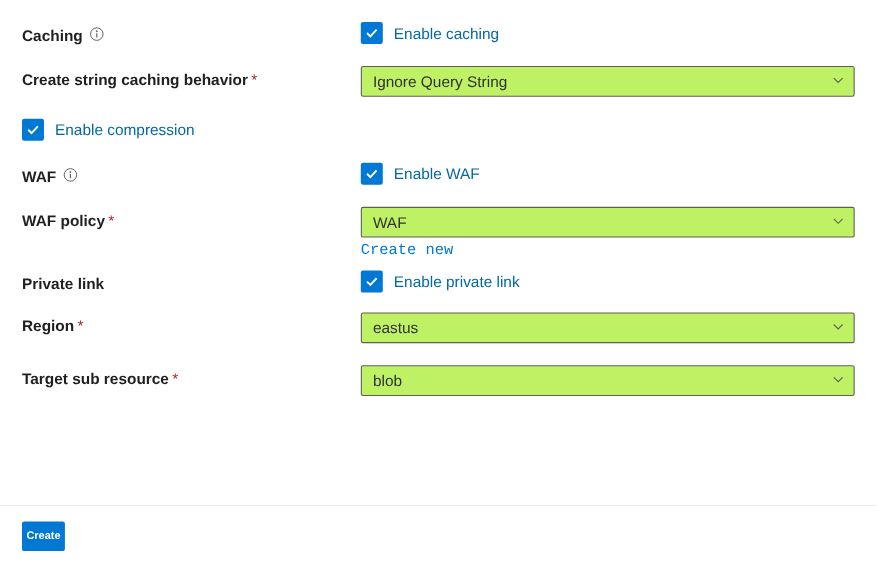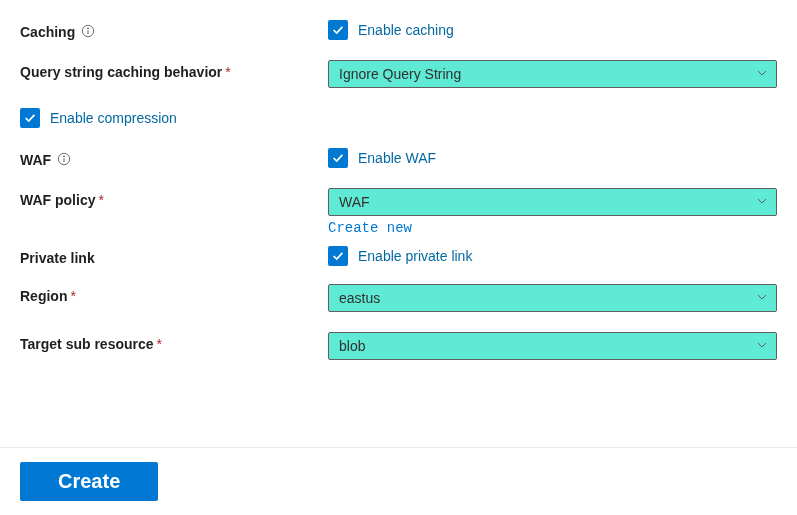--- a/index.html
+++ b/index.html
@@ -62,21 +62,21 @@
     .cbx-label { color: #0369a1; }
     .dropdown {
       width: 100%;
       height: 28px;
       border: 1px solid #605e5c;
       border-radius: 2px;
       display: flex;
       align-items: center;
       justify-content: space-between;
       padding: 0 8px 0 10px;
-      background: #5eead4;
+      background: #bef264;
       cursor: pointer;
     }
     .dropdown-text { color: #323130; }
     .chev svg { width: 12px; height: 12px; }
     .link {
       color: #0078d4;
       cursor: pointer;
       margin-top: 4px;
       display: inline-block;
       font-family: Liberation Mono, monospace;
@@ -87,22 +87,22 @@
       left: 0;
       right: 0;
       border-top: 1px solid #edebe9;
       padding: 14px 20px;
     }
     .btn-primary {
       background: #0078d4;
       color: #fff;
       border: none;
       font-weight: 600;
-      font-size: 20px;
-      padding: 8px 38px;
+      font-size: 10px;
+      padding: 8px 4px;
       border-radius: 2px;
       cursor: pointer;
       font-family: inherit;
     }
   </style>
 </head>
 <body>
 
 <div class="form-area">
 
@@ -124,21 +124,21 @@
               <path d="M3 8 L6.5 11.5 L13 4.5" stroke="#fff" stroke-width="2" fill="none"></path>
             </svg>
         </div>
         <span class="cbx-label">Enable caching</span>
       </div>
     </div>
   </div>
 
   <div class="row">
     <div class="label-col">
-      <span>Query string caching behavior</span>
+      <span>Create string caching behavior</span>
       <span class="req">*</span>
     </div>
     <div class="control-col">
       <div class="dropdown">
         <span class="dropdown-text">Ignore Query String</span>
         <span class="chev">
           <svg viewBox="0 0 12 12">
               <path d="M2 4 L6 8 L10 4" stroke="#605e5c" stroke-width="1" fill="none"></path>
             </svg>
         </span>

